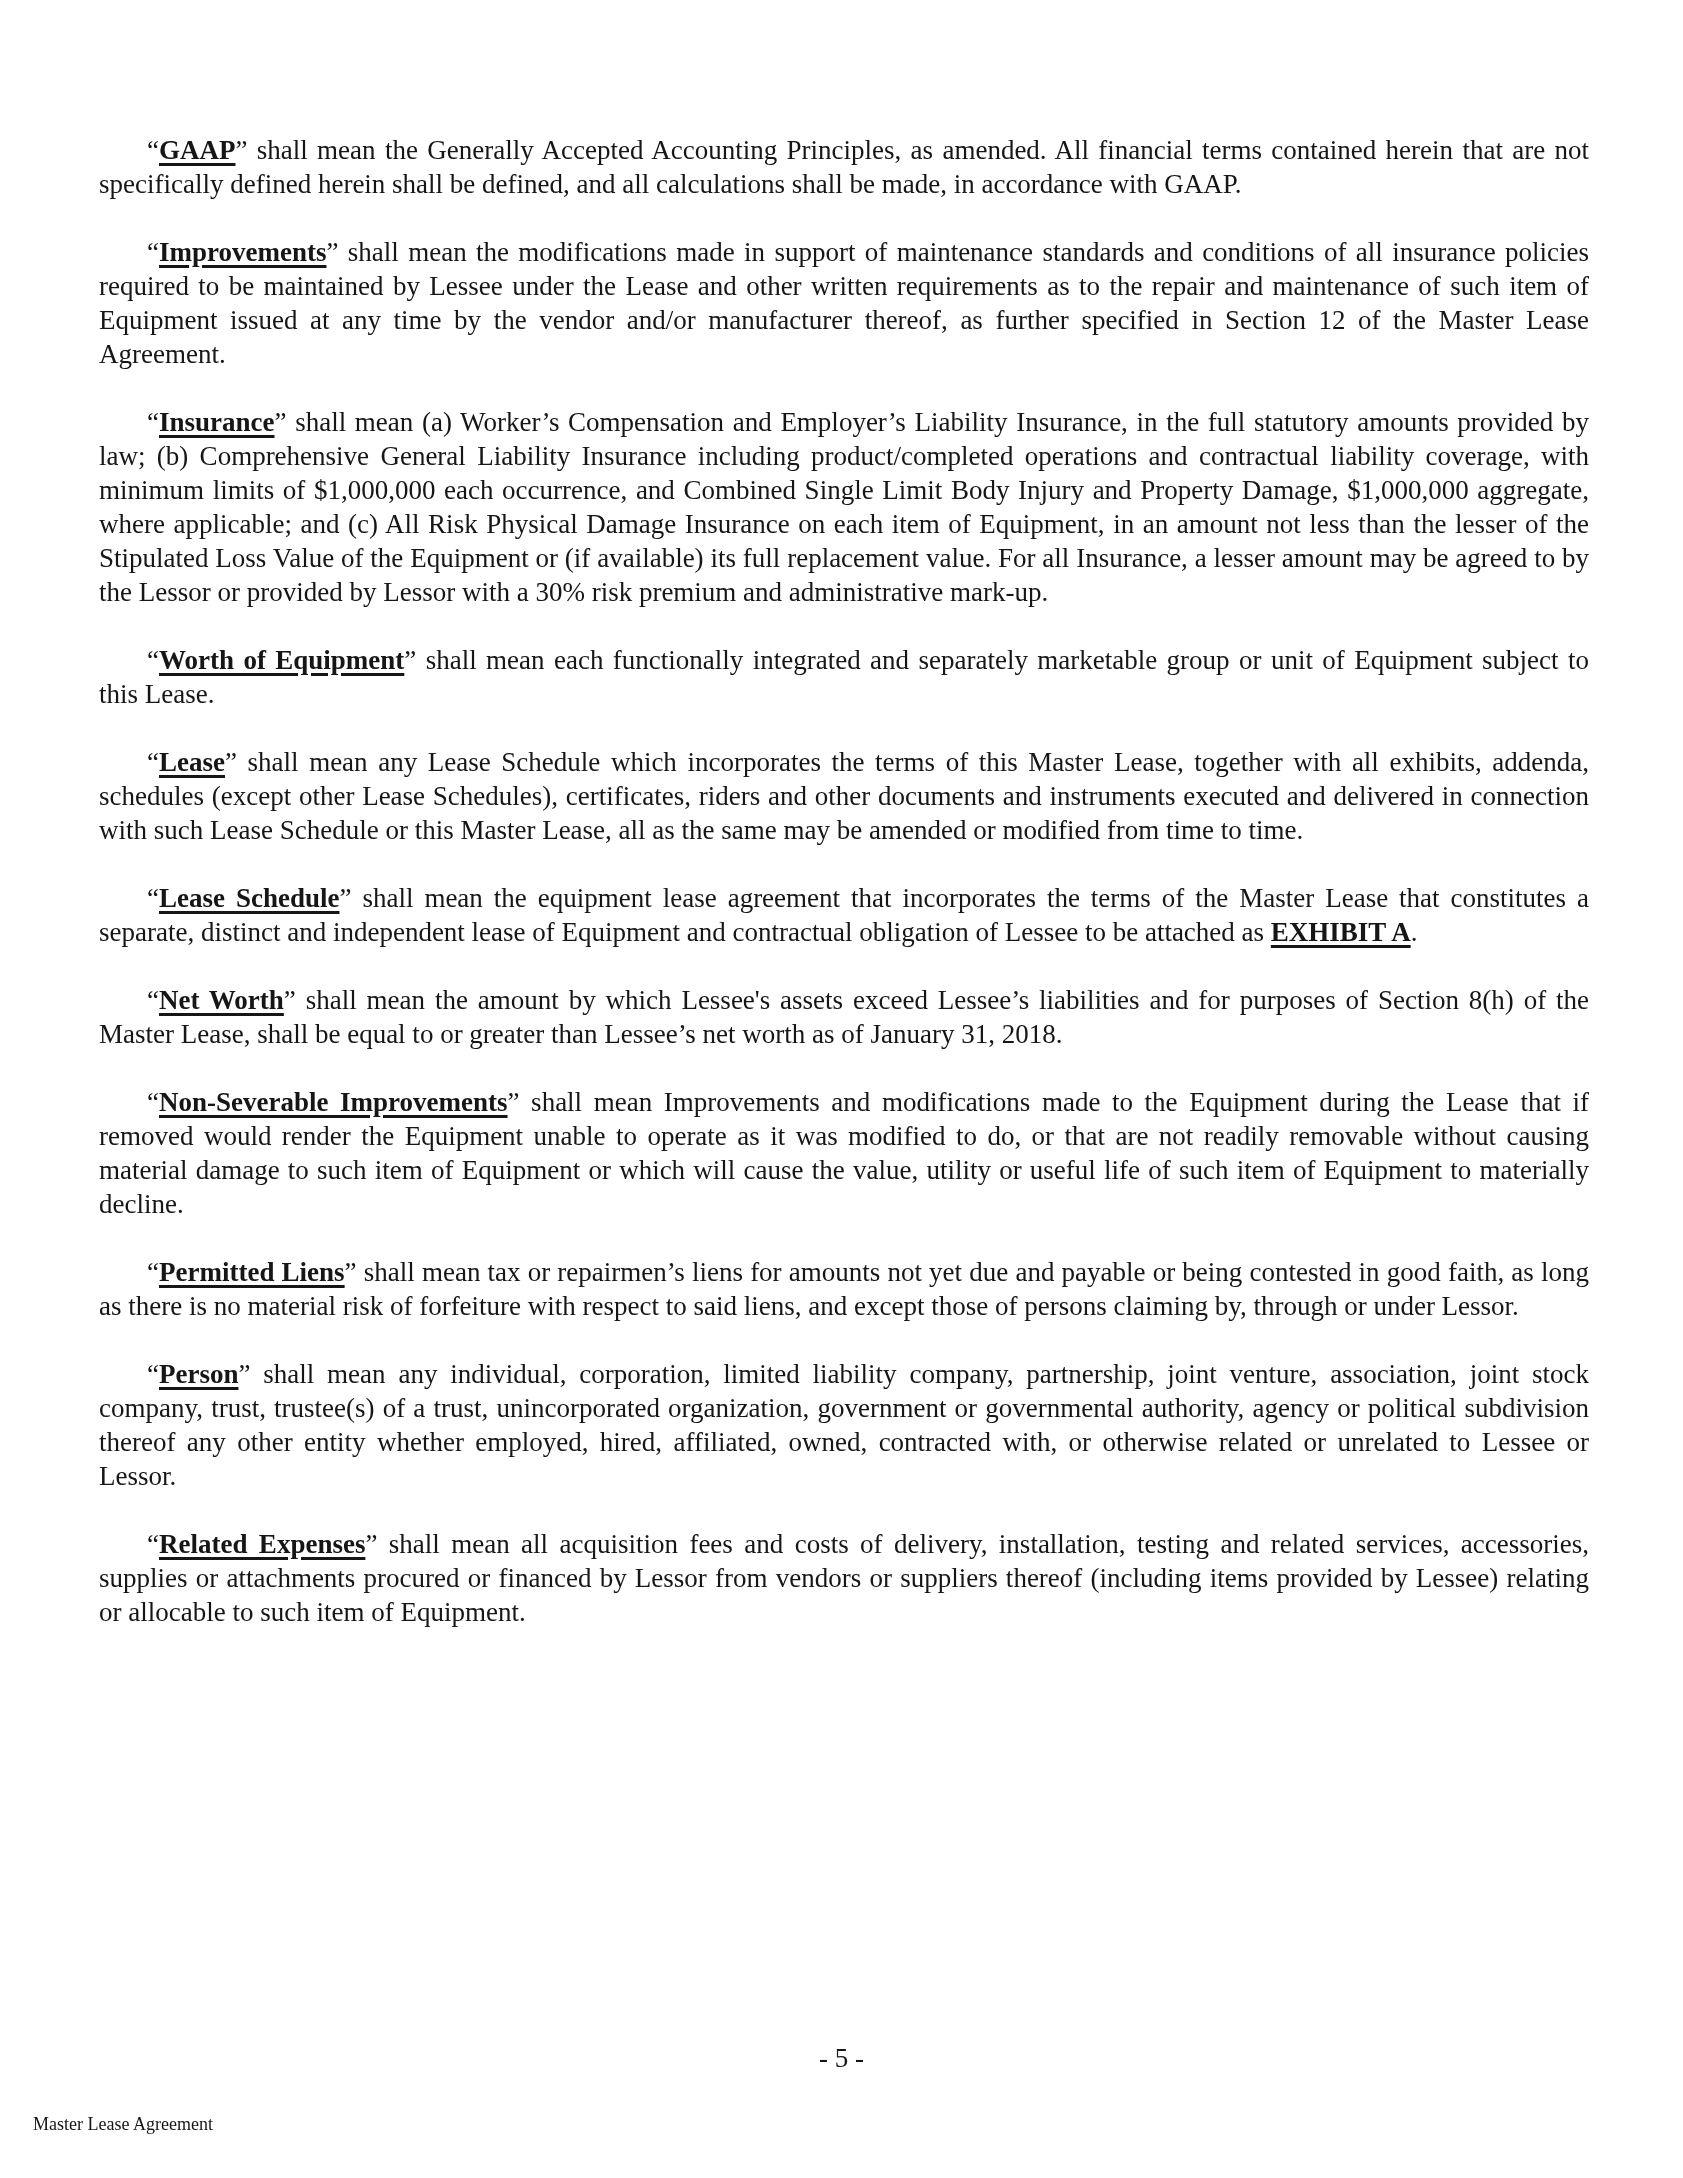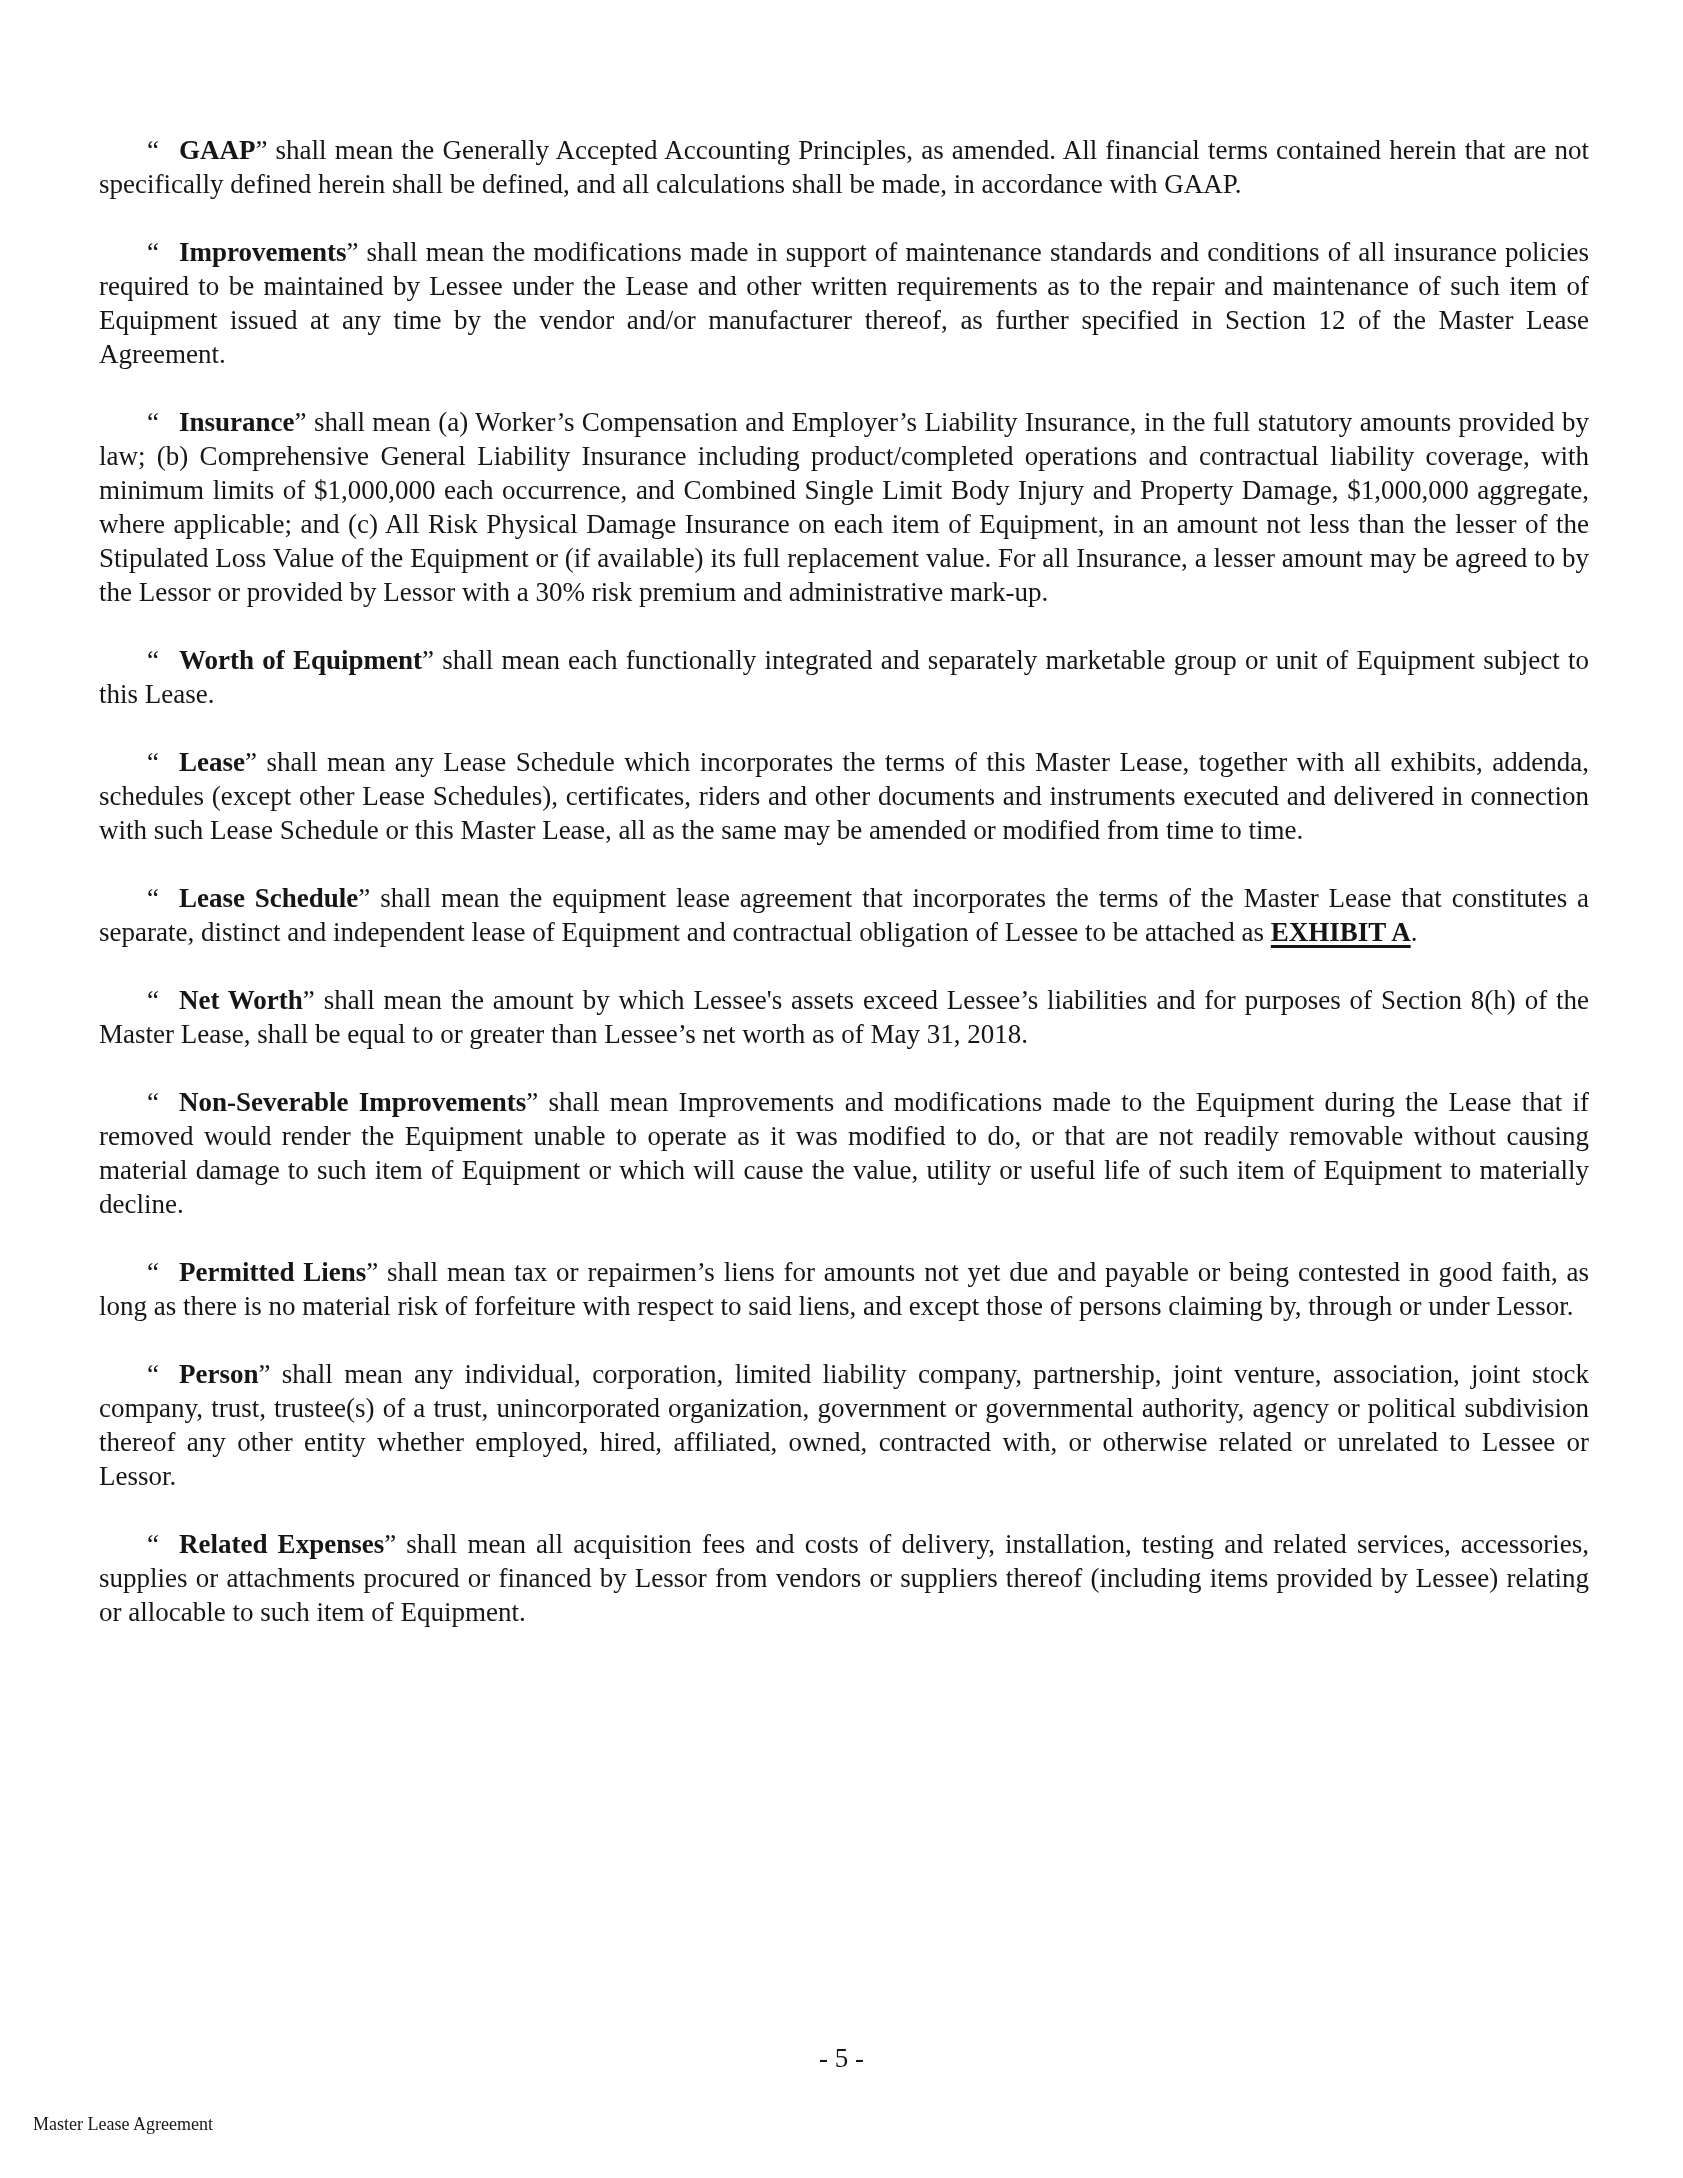--- a/index.html
+++ b/index.html
@@ -22,23 +22,23 @@
   .definition {
     margin: 0 0 34px 0;
     font-size: 27px;
     line-height: 34px;
     text-align: justify;
     text-indent: 48px;
   }
   .definition:last-child { margin-bottom: 0; }
   .term {
     font-weight: bold;
+    text-decoration: underline;
     text-decoration-thickness: 2.5px;
     text-underline-offset: 4px;
-    margin-left: 20px;
   }
   .emphasis {
     font-weight: bold;
     text-decoration: underline;
     text-decoration-thickness: 2.5px;
     text-underline-offset: 4px;
   }
   .quote, .body-text { font-weight: normal; }
   .page-number {
     position: absolute;
@@ -61,21 +61,21 @@
 <body>
 
 <div class="page">
   <main class="content">
       <p class="definition"><span class="quote">“</span><span class="term">GAAP</span><span class="quote">”</span><span class="body-text"> shall mean the Generally Accepted Accounting Principles, as amended. All financial terms contained herein that are not specifically defined herein shall be defined, and all calculations shall be made, in accordance with GAAP.</span></p>
       <p class="definition"><span class="quote">“</span><span class="term">Improvements</span><span class="quote">”</span><span class="body-text"> shall mean the modifications made in support of maintenance standards and conditions of all insurance policies required to be maintained by Lessee under the Lease and other written requirements as to the repair and maintenance of such item of Equipment issued at any time by the vendor and/or manufacturer thereof, as further specified in Section 12 of the Master Lease Agreement.</span></p>
       <p class="definition"><span class="quote">“</span><span class="term">Insurance</span><span class="quote">”</span><span class="body-text"> shall mean (a) Worker’s Compensation and Employer’s Liability Insurance, in the full statutory amounts provided by law; (b) Comprehensive General Liability Insurance including product/completed operations and contractual liability coverage, with minimum limits of $1,000,000 each occurrence, and Combined Single Limit Body Injury and Property Damage, $1,000,000 aggregate, where applicable; and (c) All Risk Physical Damage Insurance on each item of Equipment, in an amount not less than the lesser of the Stipulated Loss Value of the Equipment or (if available) its full replacement value. For all Insurance, a lesser amount may be agreed to by the Lessor or provided by Lessor with a 30% risk premium and administrative mark-up.</span></p>
       <p class="definition"><span class="quote">“</span><span class="term">Worth of Equipment</span><span class="quote">”</span><span class="body-text"> shall mean each functionally integrated and separately marketable group or unit of Equipment subject to this Lease.</span></p>
       <p class="definition"><span class="quote">“</span><span class="term">Lease</span><span class="quote">”</span><span class="body-text"> shall mean any Lease Schedule which incorporates the terms of this Master Lease, together with all exhibits, addenda, schedules (except other Lease Schedules), certificates, riders and other documents and instruments executed and delivered in connection with such Lease Schedule or this Master Lease, all as the same may be amended or modified from time to time.</span></p>
       <p class="definition"><span class="quote">“</span><span class="term">Lease Schedule</span><span class="quote">”</span><span class="body-text"> shall mean the equipment lease agreement that incorporates the terms of the Master Lease that constitutes a separate, distinct and independent lease of Equipment and contractual obligation of Lessee to be attached as </span><span class="emphasis">EXHIBIT A</span><span class="body-text">.</span></p>
-      <p class="definition"><span class="quote">“</span><span class="term">Net Worth</span><span class="quote">”</span><span class="body-text"> shall mean the amount by which Lessee's assets exceed Lessee’s liabilities and for purposes of Section 8(h) of the Master Lease, shall be equal to or greater than Lessee’s net worth as of May 31, 2018.</span></p>
+      <p class="definition"><span class="quote">“</span><span class="term">Net Worth</span><span class="quote">”</span><span class="body-text"> shall mean the amount by which Lessee's assets exceed Lessee’s liabilities and for purposes of Section 8(h) of the Master Lease, shall be equal to or greater than Lessee’s net worth as of January 31, 2018.</span></p>
       <p class="definition"><span class="quote">“</span><span class="term">Non-Severable Improvements</span><span class="quote">”</span><span class="body-text"> shall mean Improvements and modifications made to the Equipment during the Lease that if removed would render the Equipment unable to operate as it was modified to do, or that are not readily removable without causing material damage to such item of Equipment or which will cause the value, utility or useful life of such item of Equipment to materially decline.</span></p>
       <p class="definition"><span class="quote">“</span><span class="term">Permitted Liens</span><span class="quote">”</span><span class="body-text"> shall mean tax or repairmen’s liens for amounts not yet due and payable or being contested in good faith, as long as there is no material risk of forfeiture with respect to said liens, and except those of persons claiming by, through or under Lessor.</span></p>
       <p class="definition"><span class="quote">“</span><span class="term">Person</span><span class="quote">”</span><span class="body-text"> shall mean any individual, corporation, limited liability company, partnership, joint venture, association, joint stock company, trust, trustee(s) of a trust, unincorporated organization, government or governmental authority, agency or political subdivision thereof any other entity whether employed, hired, affiliated, owned, contracted with, or otherwise related or unrelated to Lessee or Lessor.</span></p>
       <p class="definition"><span class="quote">“</span><span class="term">Related Expenses</span><span class="quote">”</span><span class="body-text"> shall mean all acquisition fees and costs of delivery, installation, testing and related services, accessories, supplies or attachments procured or financed by Lessor from vendors or suppliers thereof (including items provided by Lessee) relating or allocable to such item of Equipment.</span></p>
     </main>
   <div class="page-number">- 5 -</div>
   <div class="footer-title">Master Lease Agreement</div>
 </div>
 
 

